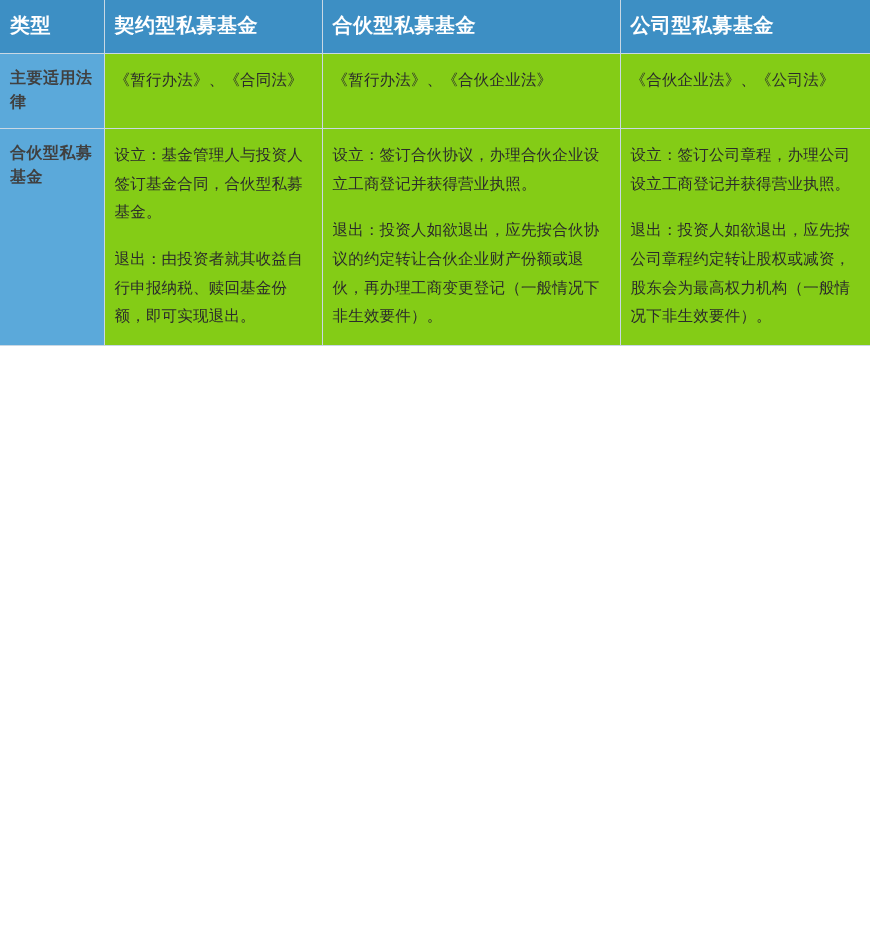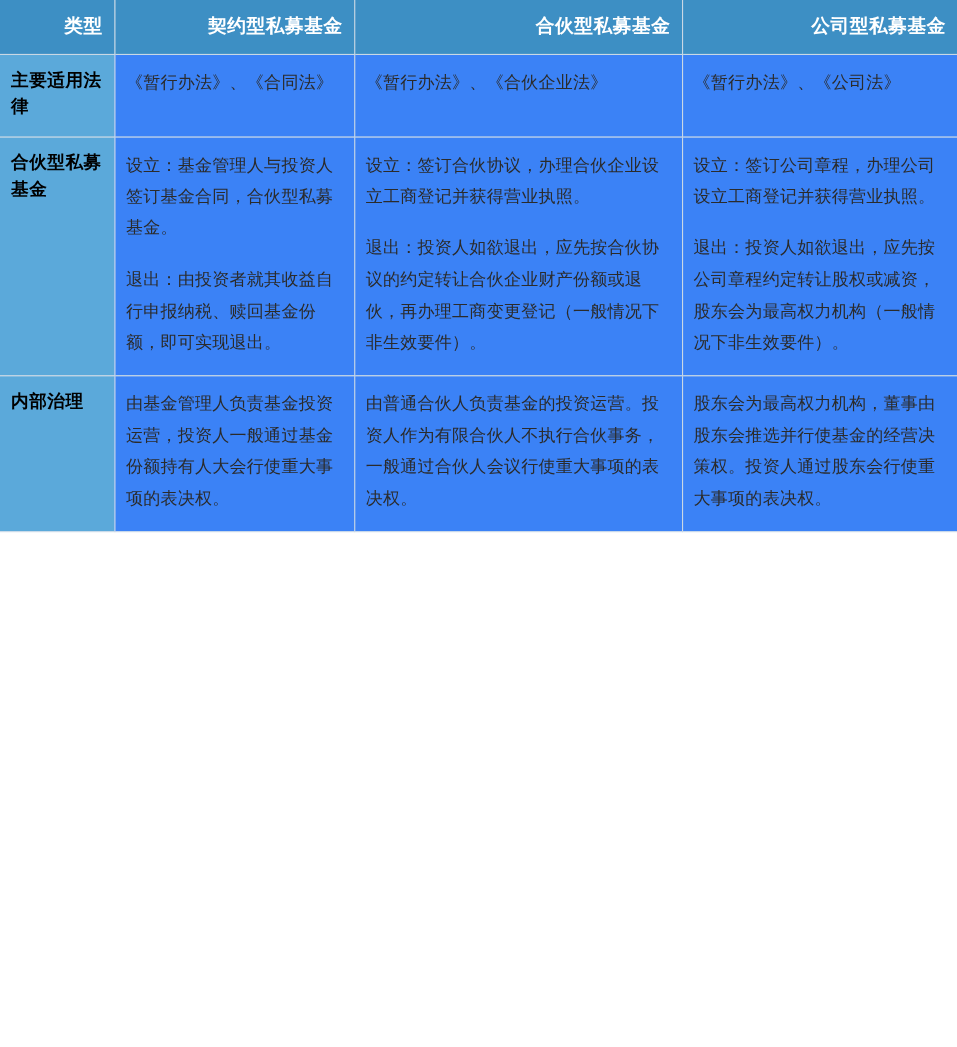--- a/index.html
+++ b/index.html
@@ -30,46 +30,46 @@
   }
   #comparison-table th:last-child,
   #comparison-table td:last-child {
     border-right: none;
   }
 
   
   thead th {
     background: #3d8fc4;
     color: #ffffff;
-    font-size: 17px;
+    font-size: 20px;
     font-weight: bold;
-    text-align: right;
+    text-align: left;
     letter-spacing: 0.5px;
     padding-top: 10px;
     padding-bottom: 12px;
     border-right: 1px solid #5ba3d2;
     border-bottom: none;
   }
   thead th:last-child { border-right: none; }
 
   
   td.rowhead {
     background: #5ba9da;
-    color: #000000;
+    color: #404040;
     font-size: 16px;
     font-weight: bold;
     line-height: 1.5;
     letter-spacing: 0.5px;
     border-right: 1px solid #9fc8e2;
     border-bottom: 1px solid #ffffff;
   }
   tbody tr:last-child td.rowhead { border-bottom: none; }
 
   td.body-cell {
-    background: #3b82f6;
+    background: #84cc16;
     color: #2b2b2b;
     font-size: 15.5px;
     line-height: 1.85;
     letter-spacing: 0.2px;
   }
   td.body-cell p {
     margin: 0 0 18px 0;
   }
   td.body-cell p:last-child {
     margin-bottom: 0;
@@ -102,50 +102,38 @@
 
       <tr>
         <td class="rowhead">主要适用法律</td>
         <td class="body-cell">
           <p>《暂行办法》、《合同法》</p>
         </td>
         <td class="body-cell">
           <p>《暂行办法》、《合伙企业法》</p>
         </td>
         <td class="body-cell">
-          <p>《暂行办法》、《公司法》</p>
+          <p>《合伙企业法》、《公司法》</p>
         </td>
       </tr>
 
 
       <tr>
         <td class="rowhead">合伙型私募基金</td>
         <td class="body-cell">
           <p>设立：基金管理人与投资人签订基金合同，合伙型私募基金。</p>
           <p>退出：由投资者就其收益自行申报纳税、赎回基金份额，即可实现退出。</p>
         </td>
         <td class="body-cell">
           <p>设立：签订合伙协议，办理合伙企业设立工商登记并获得营业执照。</p>
           <p>退出：投资人如欲退出，应先按合伙协议的约定转让合伙企业财产份额或退伙，再办理工商变更登记（一般情况下非生效要件）。</p>
         </td>
         <td class="body-cell">
           <p>设立：签订公司章程，办理公司设立工商登记并获得营业执照。</p>
           <p>退出：投资人如欲退出，应先按公司章程约定转让股权或减资，股东会为最高权力机构（一般情况下非生效要件）。</p>
         </td>
       </tr>
 
-      <tr>
-        <td class="rowhead">内部治理</td>
-        <td class="body-cell">
-          <p>由基金管理人负责基金投资运营，投资人一般通过基金份额持有人大会行使重大事项的表决权。</p>
-        </td>
-        <td class="body-cell">
-          <p>由普通合伙人负责基金的投资运营。投资人作为有限合伙人不执行合伙事务，一般通过合伙人会议行使重大事项的表决权。</p>
-        </td>
-        <td class="body-cell">
-          <p>股东会为最高权力机构，董事由股东会推选并行使基金的经营决策权。投资人通过股东会行使重大事项的表决权。</p>
-        </td>
-      </tr>
 
 
     </tbody>
   </table>
 </div>
 
 </body></html>

